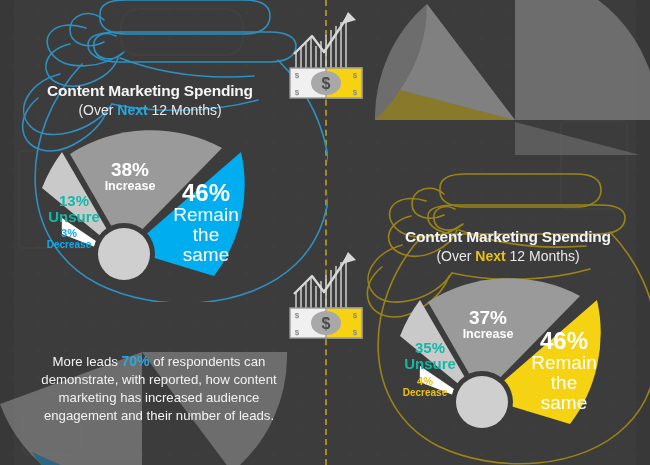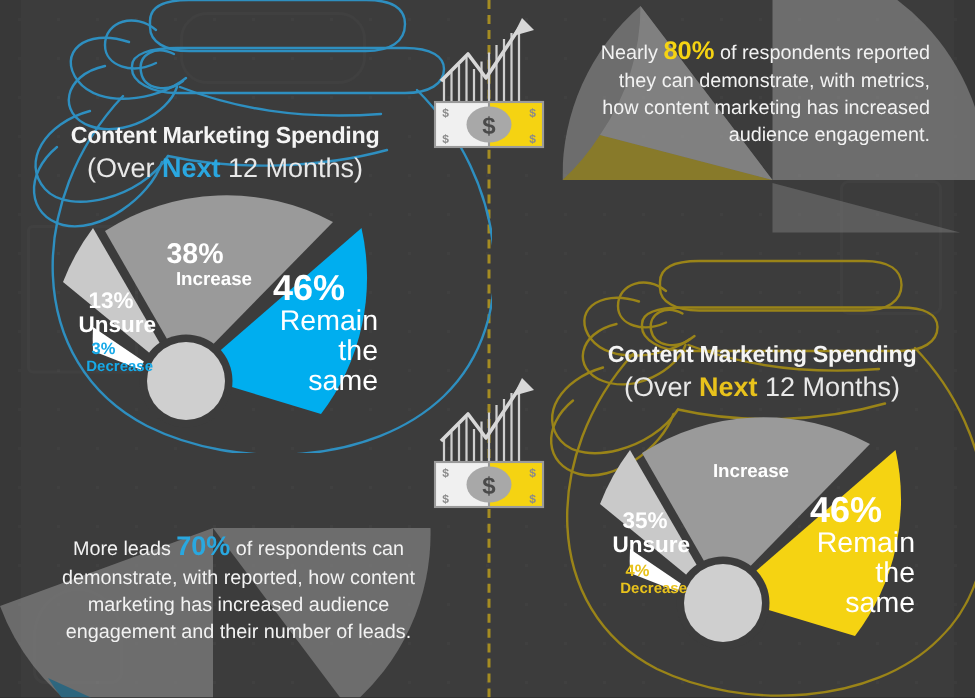--- a/index.html
+++ b/index.html
@@ -21,51 +21,51 @@
     border-left:2px dashed #b89b1e;opacity:.85;
   }
 
   
   .bagwrap{position:absolute;}
   .bagwrap svg{display:block;}
 
   
   .title{position:absolute;text-align:center;pointer-events:none;}
   .title .t1{font-size:15.5px;font-weight:bold;color:#f4f4f4;letter-spacing:-.2px;white-space:nowrap;}
-  .title .t2{font-size:18px;color:#e8e8e8;margin-top:2px;white-space:nowrap;}
+  .title .t2{font-size:14px;color:#e8e8e8;margin-top:2px;white-space:nowrap;}
   .hl-blue{color:#2aa7e0;font-weight:bold;}
   .hl-gold{color:#e8c21c;font-weight:bold;}
 
   
   .pie{position:absolute;}
 
   
   .slab{position:absolute;text-align:center;pointer-events:none;line-height:1.05;}
   .slab .pct{font-weight:bold;display:block;}
-  .slab .nm{display:block;font-weight:bold;text-align:right;}
+  .slab .nm{display:block;font-weight:bold;}
 
   .lab-46{color:#ffffff;}
   .lab-46 .pct{font-size:24px;}
   .lab-46 .nm{font-size:19px;font-weight:normal;}
   .lab-38{color:#ffffff;}
   .lab-38 .pct{font-size:19px;}
   .lab-38 .nm{font-size:12.5px;}
-  .lab-13{color:#ffffff;}
+  .lab-13{color:#14b8a6;}
   .lab-13 .pct{font-size:15px;}
   .lab-13 .nm{font-size:15px;}
   .lab-3{font-size:10.5px;}
   .lab-3 .pct{font-size:11px;}
   .lab-3 .nm{font-size:10px;}
   .blue-txt{color:#16a9e8;}
   .gold-txt{color:#e8c21c;}
 
   
   .callout{position:absolute;color:#f2f2f2;font-size:13.2px;line-height:1.36;}
   .callout .big-y{color:#f5d312;font-weight:bold;font-size:17px;}
-  .callout .big-b{color:#29a8e0;font-weight:bold;font-size:18px;}
+  .callout .big-b{color:#29a8e0;font-weight:bold;font-size:14px;}
   .ta-right{text-align:right;}
   .ta-center{text-align:center;}
 
   
   .moneyicon{position:absolute;}
 </style>
 </head>
 <body>
 
 <div id="stage">
@@ -194,36 +194,34 @@
     </g>
   </svg>
 
   <div class="slab lab-46" style="left:518px;top:328px;width:92px;">
     <span class="pct">46%</span>
     <span class="nm">Remain the</span>
     <span class="nm">same</span>
   </div>
 
   <div class="slab lab-38" style="left:450px;top:308px;width:76px;">
+    <span class="pct">37%</span>
     <span class="nm">Increase</span>
   </div>
 
   <div class="slab lab-13" style="left:400px;top:340px;width:60px;">
     <span class="pct">35%</span>
     <span class="nm">Unsure</span>
   </div>
 
   <div class="slab lab-3 gold-txt" style="left:392px;top:376px;width:66px;">
     <span class="pct">4%</span>
     <span class="nm">Decrease</span>
   </div>
 
-  <div class="callout ta-right" style="left:398px;top:22px;width:222px;">
-    <span>Nearly </span><span class="big-y">80%</span><span> of respondents reported they can demonstrate, with metrics, how content marketing has increased audience engagement.</span>
-  </div>
 
   <div class="callout ta-center" style="left:28px;top:352px;width:262px;">
     <span>More leads </span><span class="big-b">70%</span><span> of respondents can demonstrate, with reported, how content marketing has increased audience engagement and their number of leads.</span>
   </div>
 
   <div class="moneyicon" style="left:286px;top:8px;">
     <svg width="80" height="92" viewBox="0 0 80 92">
       <g>
         <g stroke="#cfcfcf" stroke-width="1.5">
           <line x1="10" y1="62" x2="10" y2="44"></line>

